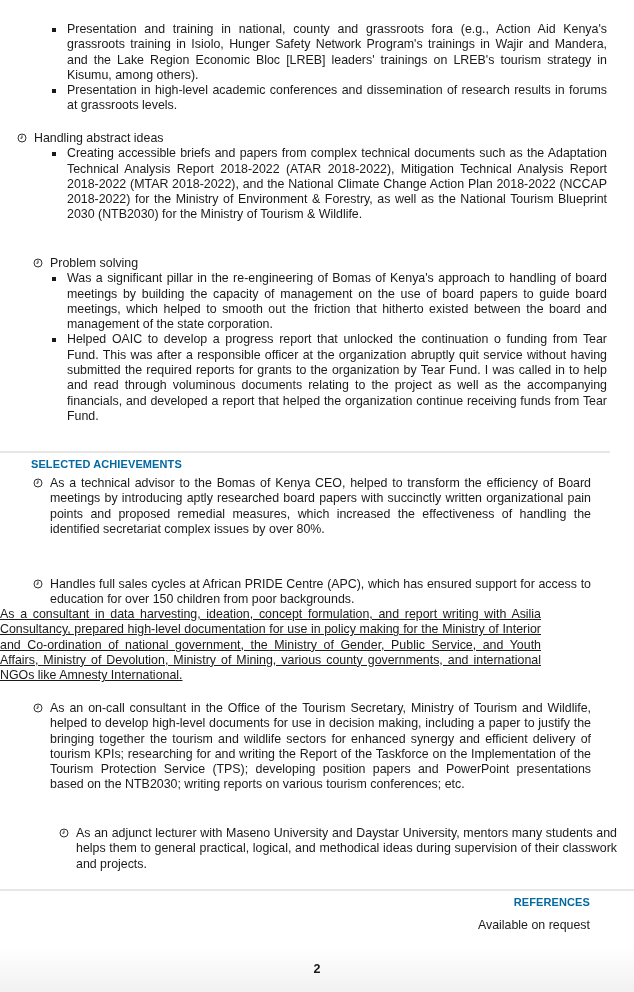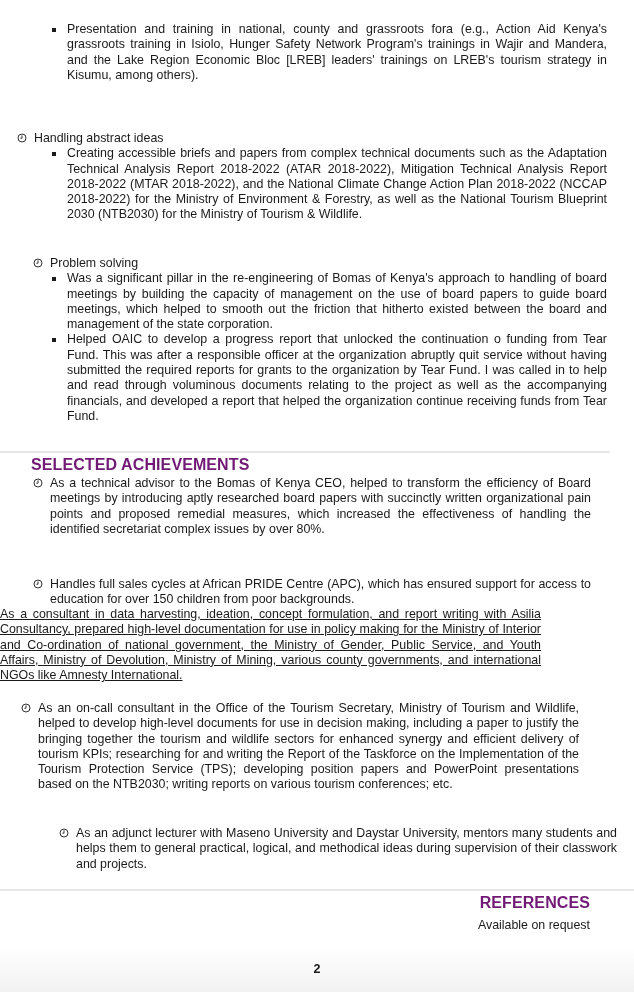--- a/index.html
+++ b/index.html
@@ -27,22 +27,22 @@
 
   
   .clock-item { position: relative; }
   .clock-icon {
     position: absolute; left: -17px; top: 2px;
     width: 10px; height: 10px;
   }
   .clock-icon svg { display: block; }
 
   .heading {
-    font-weight: bold; font-size: 16px; letter-spacing: 0.1px;
-    color: #701a75;
+    font-weight: bold; font-size: 11px; letter-spacing: 0.1px;
+    color: #0369a1;
   }
   .divider {
     position: absolute; height: 2px; background: #e6e6e6;
   }
   .footer-band {
     position: absolute; left: 0; top: 948px; width: 634px; height: 44px;
     background: linear-gradient(#ffffff, #f1f1f1);
   }
   .page-num {
     position: absolute; left: 0; width: 634px; top: 962px;
@@ -52,20 +52,24 @@
 </head>
 <body>
 
 <div class="page">
 
   <div class="block" style="top:22px;">
     <ul class="sq" style="margin-left:67px; width:540px;">
       <li class="just">
         <span class="sq-bullet"></span>
         <span>Presentation and training in national, county and grassroots fora (e.g., Action Aid Kenya's grassroots training in Isiolo, Hunger Safety Network Program's trainings in Wajir and Mandera, and the Lake Region Economic Bloc [LREB] leaders' trainings on LREB's tourism strategy in Kisumu, among others).</span>
+      </li>
+      <li class="just">
+        <span class="sq-bullet"></span>
+        <span>Presentation in high-level academic conferences and dissemination of research results in forums at grassroots levels.</span>
       </li>
     </ul>
   </div>
 
   <div class="block" style="top:131px;">
     <div class="clock-item" style="margin-left:34px;">
       <span class="clock-icon">
         <svg width="10" height="10" viewBox="0 0 10 10">
             <circle cx="5" cy="5" r="4" fill="none" stroke="#333" stroke-width="1"></circle>
             <path d="M5 2.4 V5.2 H3.4" fill="none" stroke="#333" stroke-width="1"></path>
@@ -139,21 +143,21 @@
         <svg width="10" height="10" viewBox="0 0 10 10">
             <circle cx="5" cy="5" r="4" fill="none" stroke="#333" stroke-width="1"></circle>
             <path d="M5 2.4 V5.2 H3.4" fill="none" stroke="#333" stroke-width="1"></path>
           </svg>
       </span>
       <span>As a consultant in data harvesting, ideation, concept formulation, and report writing with Asilia Consultancy, prepared high-level documentation for use in policy making for the Ministry of Interior and Co-ordination of national government, the Ministry of Gender, Public Service, and Youth Affairs, Ministry of Devolution, Ministry of Mining, various county governments, and international NGOs like Amnesty International.</span>
     </div>
   </div>
 
   <div class="block" style="top:701px;">
-    <div class="clock-item just" style="margin-left:38px; width:541px;">
+    <div class="clock-item just" style="margin-left:50px; width:541px;">
       <span class="clock-icon">
         <svg width="10" height="10" viewBox="0 0 10 10">
             <circle cx="5" cy="5" r="4" fill="none" stroke="#333" stroke-width="1"></circle>
             <path d="M5 2.4 V5.2 H3.4" fill="none" stroke="#333" stroke-width="1"></path>
           </svg>
       </span>
       <span>As an on-call consultant in the Office of the Tourism Secretary, Ministry of Tourism and Wildlife, helped to develop high-level documents for use in decision making, including a paper to justify the bringing together the tourism and wildlife sectors for enhanced synergy and efficient delivery of tourism KPIs; researching for and writing the Report of the Taskforce on the Implementation of the Tourism Protection Service (TPS); developing position papers and PowerPoint presentations based on the NTB2030; writing reports on various tourism conferences; etc.</span>
     </div>
   </div>
 

